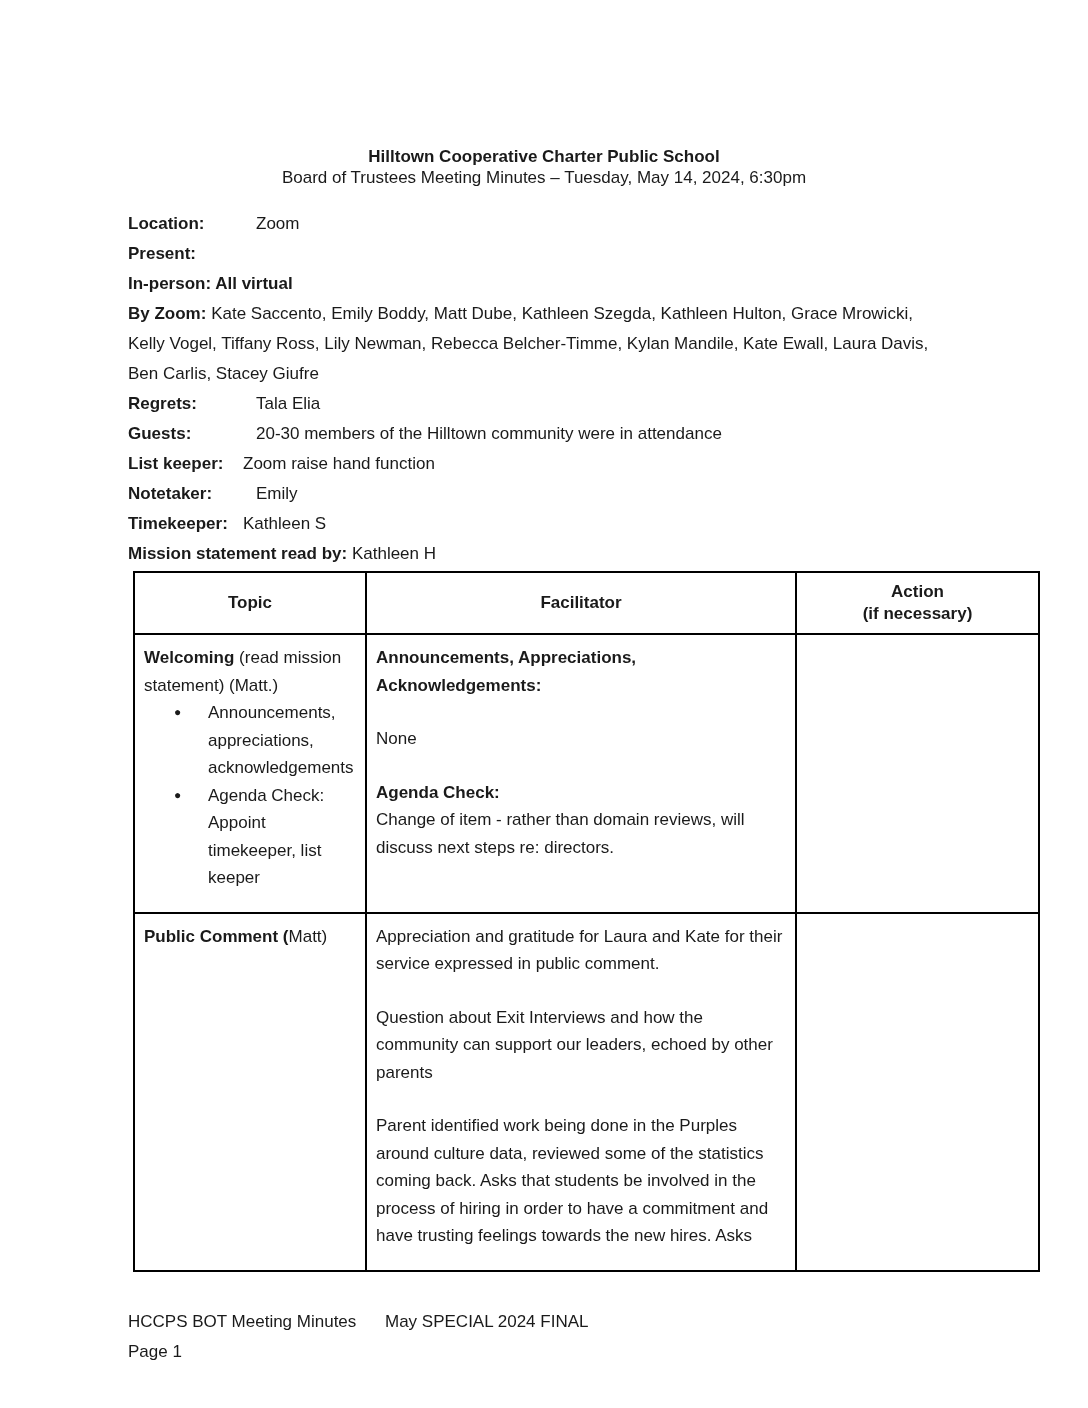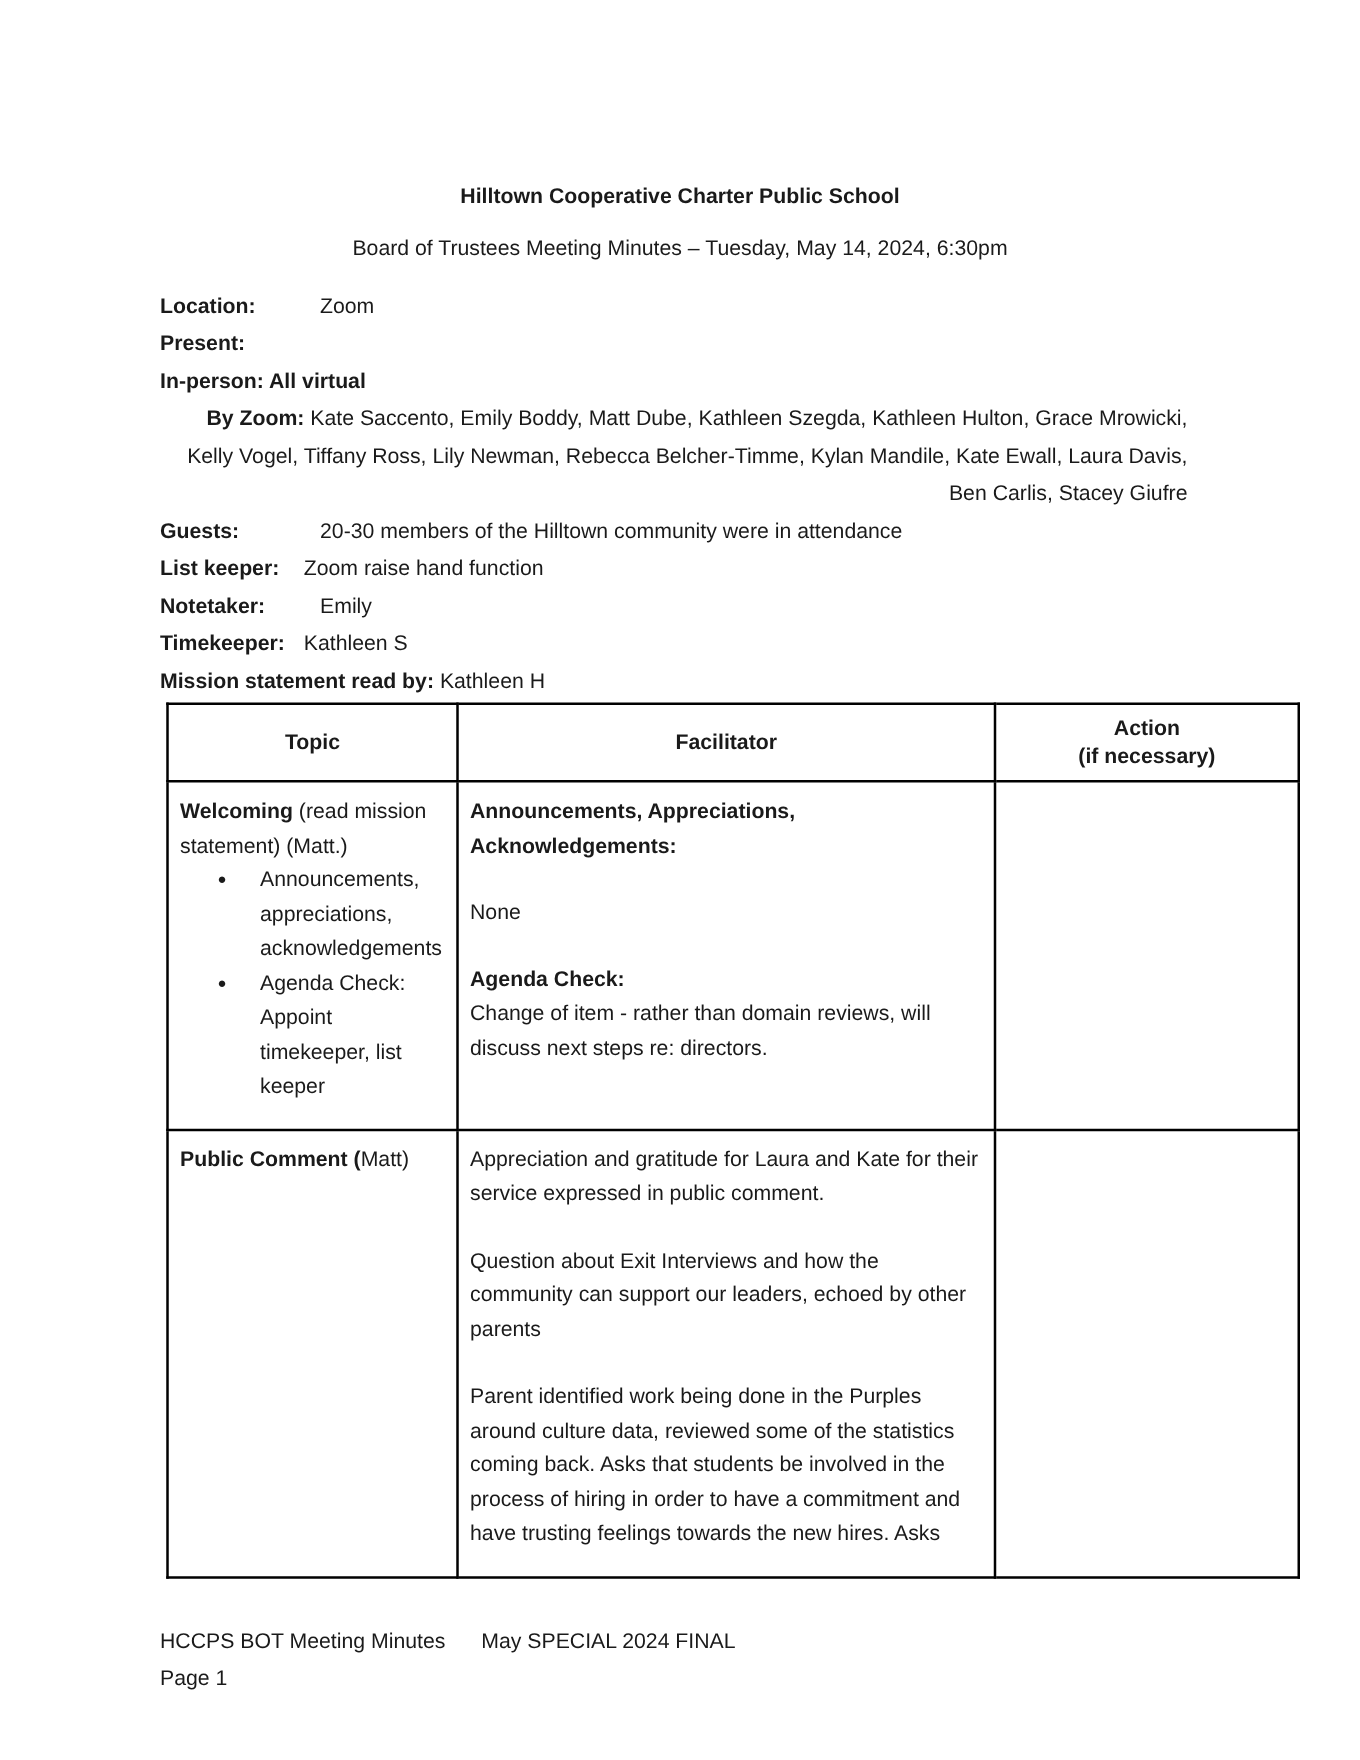--- a/index.html
+++ b/index.html
@@ -19,32 +19,31 @@
     padding-top: 146px;
     text-align: center;
     font-weight: bold;
     font-size: 17px;
     line-height: 21px;
   }
   .doc-subtitle {
     text-align: center;
     font-size: 17px;
     line-height: 21px;
-    margin-top: 21px;
   }
   .meta-block {
     margin: 21px 120px 0 128px;
     line-height: 30px;
   }
   .meta-line { margin: 0; }
   .meta-label { font-weight: bold; }
   .tab-128 { display: inline-block; min-width: 128px; }
   .tab-115 { display: inline-block; min-width: 115px; }
   .bold-line { font-weight: bold; }
-  .byzoom { max-width: 822px; text-align: right; }
+  .byzoom { max-width: 822px; }
 
   table.minutes {
     border-collapse: collapse;
     table-layout: fixed;
     margin-left: 133px;
     margin-top: 2px;
     width: 905px;
   }
   table.minutes th, table.minutes td {
     border: 2px solid #000;
@@ -95,20 +94,21 @@
 <div class="page">
 
   <div class="doc-title">Hilltown Cooperative Charter Public School</div>
   <div class="doc-subtitle">Board of Trustees Meeting Minutes – Tuesday, May 14, 2024, 6:30pm</div>
 
   <div class="meta-block">
     <p class="meta-line"><span class="meta-label tab-128">Location:</span><span>Zoom</span></p>
     <p class="meta-line"><span class="meta-label">Present:</span></p>
     <p class="meta-line bold-line">In-person: All virtual</p>
     <p class="meta-line byzoom"><span class="meta-label">By Zoom:</span> <span>Kate Saccento,  Emily Boddy, Matt Dube,  Kathleen Szegda, Kathleen Hulton, Grace Mrowicki, Kelly Vogel, Tiffany Ross, Lily Newman, Rebecca Belcher-Timme, Kylan Mandile, Kate Ewall, Laura Davis, Ben Carlis,  Stacey Giufre</span></p>
+    <p class="meta-line"><span class="meta-label tab-128">Regrets:</span><span>Tala Elia</span></p>
     <p class="meta-line"><span class="meta-label tab-128">Guests:</span><span>20-30 members of the Hilltown community were in  attendance</span></p>
     <p class="meta-line"><span class="meta-label tab-115">List keeper:</span><span>Zoom raise hand function</span></p>
     <p class="meta-line"><span class="meta-label tab-128">Notetaker:</span><span>Emily</span></p>
     <p class="meta-line"><span class="meta-label tab-115">Timekeeper:</span><span>Kathleen S</span></p>
     <p class="meta-line"><span class="meta-label">Mission statement read by:</span> <span>Kathleen H</span></p>
   </div>
 
   <table class="minutes">
     <colgroup>
       <col class="col-topic">

